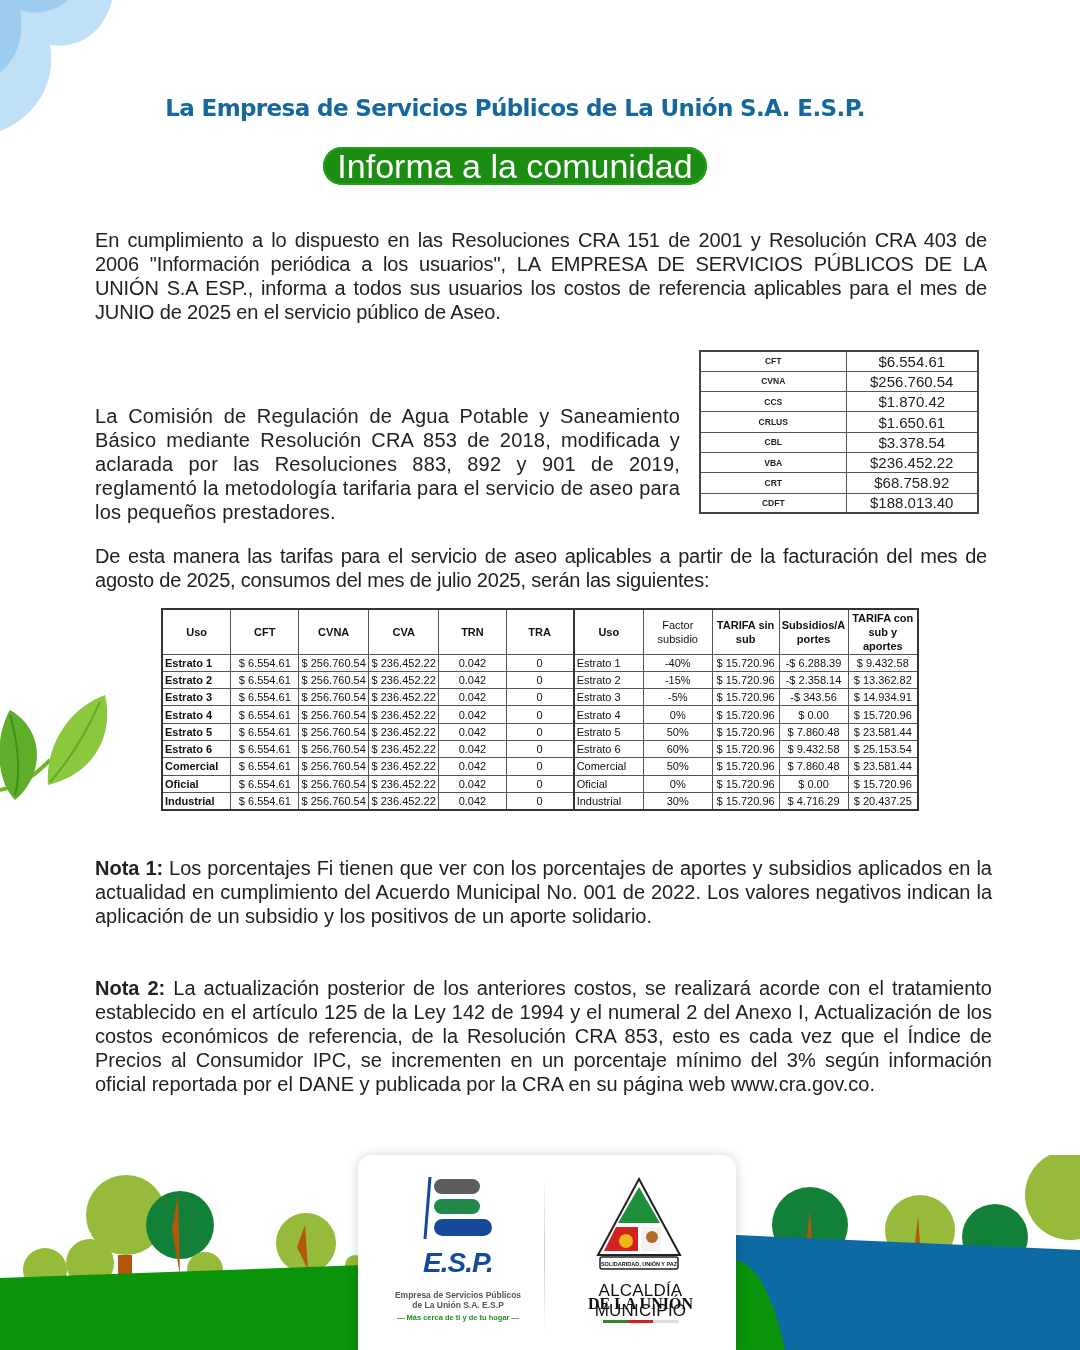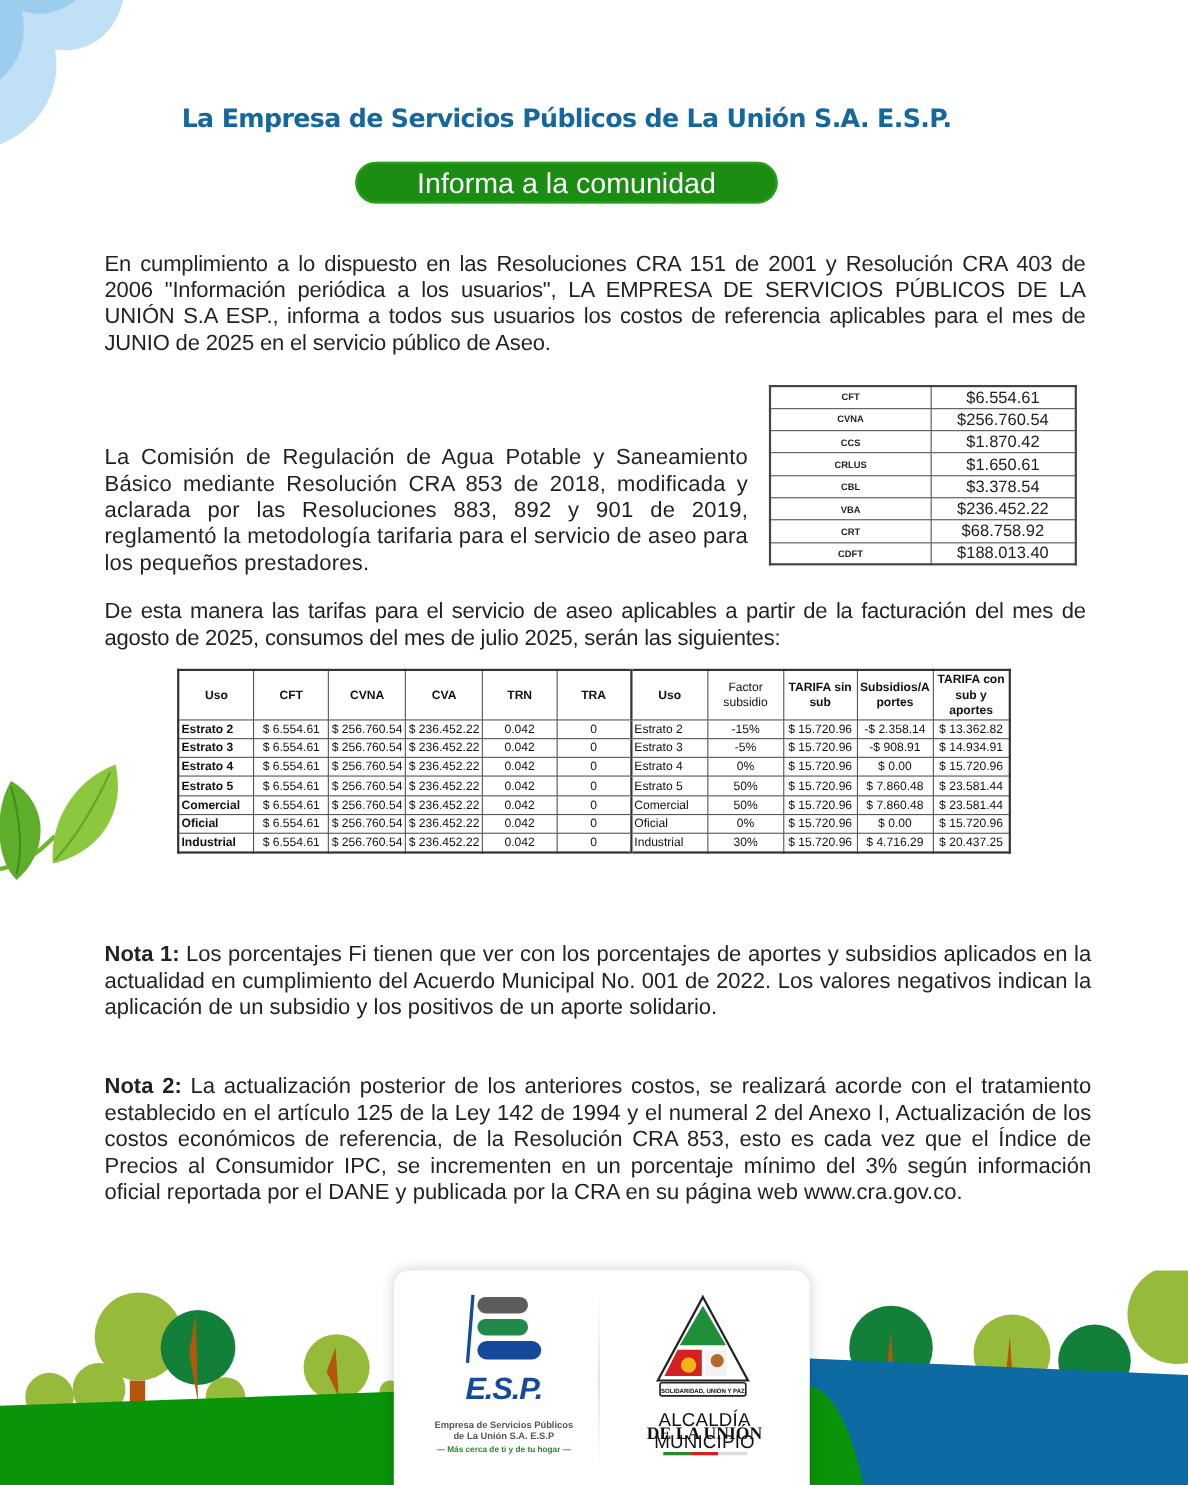--- a/index.html
+++ b/index.html
@@ -13,21 +13,21 @@
 
   
   .title {
     position: absolute; left: 0; width: 1030px; top: 95px; text-align: center;
     font-family: "DejaVu Sans", sans-serif; font-weight: bold; font-size: 23px;
     color: #15689b; letter-spacing: -0.6px;
   }
   .pill {
     position: absolute; left: 323px; top: 147px; width: 384px; height: 38px;
     background: #1b8d12; border-radius: 20px; color: #fff;
-    font-family: "Liberation Sans", sans-serif; font-size: 26px;
+    font-family: "Liberation Sans", sans-serif; font-size: 34px;
     display: flex; align-items: center; justify-content: center;
     box-shadow: inset 0 0 0 2px #26a01b;
   }
 
   .para {
     position: absolute; font-family: "Liberation Sans", sans-serif; font-size: 20px;
     line-height: 24px; color: #222; text-align: justify; text-align-last: left;
   }
   .p1 { left: 95px; top: 228px; width: 892px; letter-spacing: -0.15px; }
   .p2 { left: 95px; top: 364px; width: 585px; letter-spacing: 0.2px; margin-top: 40px; }
@@ -177,20 +177,33 @@
       <th>TRA</th>
       <th style="border-left:2px solid #333">Uso</th>
       <th style="font-weight:normal">Factor subsidio</th>
       <th>TARIFA sin sub</th>
       <th>Subsidios/A portes</th>
       <th>TARIFA con sub y aportes</th>
     </tr>
   </tbody>
   <tbody id="tariff-body">
       <tr>
+        <td class="l">Estrato 1</td>
+        <td class="c">$ 6.554.61</td>
+        <td class="c">$ 256.760.54</td>
+        <td class="c">$ 236.452.22</td>
+        <td class="c">0.042</td>
+        <td class="c">0</td>
+        <td class="l2">Estrato 1</td>
+        <td class="c">-40%</td>
+        <td class="c">$ 15.720.96</td>
+        <td class="c">-$ 6.288.39</td>
+        <td class="c">$ 9.432.58</td>
+      </tr>
+      <tr>
         <td class="l">Estrato 2</td>
         <td class="c">$ 6.554.61</td>
         <td class="c">$ 256.760.54</td>
         <td class="c">$ 236.452.22</td>
         <td class="c">0.042</td>
         <td class="c">0</td>
         <td class="l2">Estrato 2</td>
         <td class="c">-15%</td>
         <td class="c">$ 15.720.96</td>
         <td class="c">-$ 2.358.14</td>
@@ -199,21 +212,21 @@
       <tr>
         <td class="l">Estrato 3</td>
         <td class="c">$ 6.554.61</td>
         <td class="c">$ 256.760.54</td>
         <td class="c">$ 236.452.22</td>
         <td class="c">0.042</td>
         <td class="c">0</td>
         <td class="l2">Estrato 3</td>
         <td class="c">-5%</td>
         <td class="c">$ 15.720.96</td>
-        <td class="c">-$ 908.91</td>
+        <td class="c">-$ 343.56</td>
         <td class="c">$ 14.934.91</td>
       </tr>
       <tr>
         <td class="l">Estrato 4</td>
         <td class="c">$ 6.554.61</td>
         <td class="c">$ 256.760.54</td>
         <td class="c">$ 236.452.22</td>
         <td class="c">0.042</td>
         <td class="c">0</td>
         <td class="l2">Estrato 4</td>
@@ -227,20 +240,33 @@
         <td class="c">$ 6.554.61</td>
         <td class="c">$ 256.760.54</td>
         <td class="c">$ 236.452.22</td>
         <td class="c">0.042</td>
         <td class="c">0</td>
         <td class="l2">Estrato 5</td>
         <td class="c">50%</td>
         <td class="c">$ 15.720.96</td>
         <td class="c">$ 7.860.48</td>
         <td class="c">$ 23.581.44</td>
+      </tr>
+      <tr>
+        <td class="l">Estrato 6</td>
+        <td class="c">$ 6.554.61</td>
+        <td class="c">$ 256.760.54</td>
+        <td class="c">$ 236.452.22</td>
+        <td class="c">0.042</td>
+        <td class="c">0</td>
+        <td class="l2">Estrato 6</td>
+        <td class="c">60%</td>
+        <td class="c">$ 15.720.96</td>
+        <td class="c">$ 9.432.58</td>
+        <td class="c">$ 25.153.54</td>
       </tr>
       <tr>
         <td class="l">Comercial</td>
         <td class="c">$ 6.554.61</td>
         <td class="c">$ 256.760.54</td>
         <td class="c">$ 236.452.22</td>
         <td class="c">0.042</td>
         <td class="c">0</td>
         <td class="l2">Comercial</td>
         <td class="c">50%</td>

